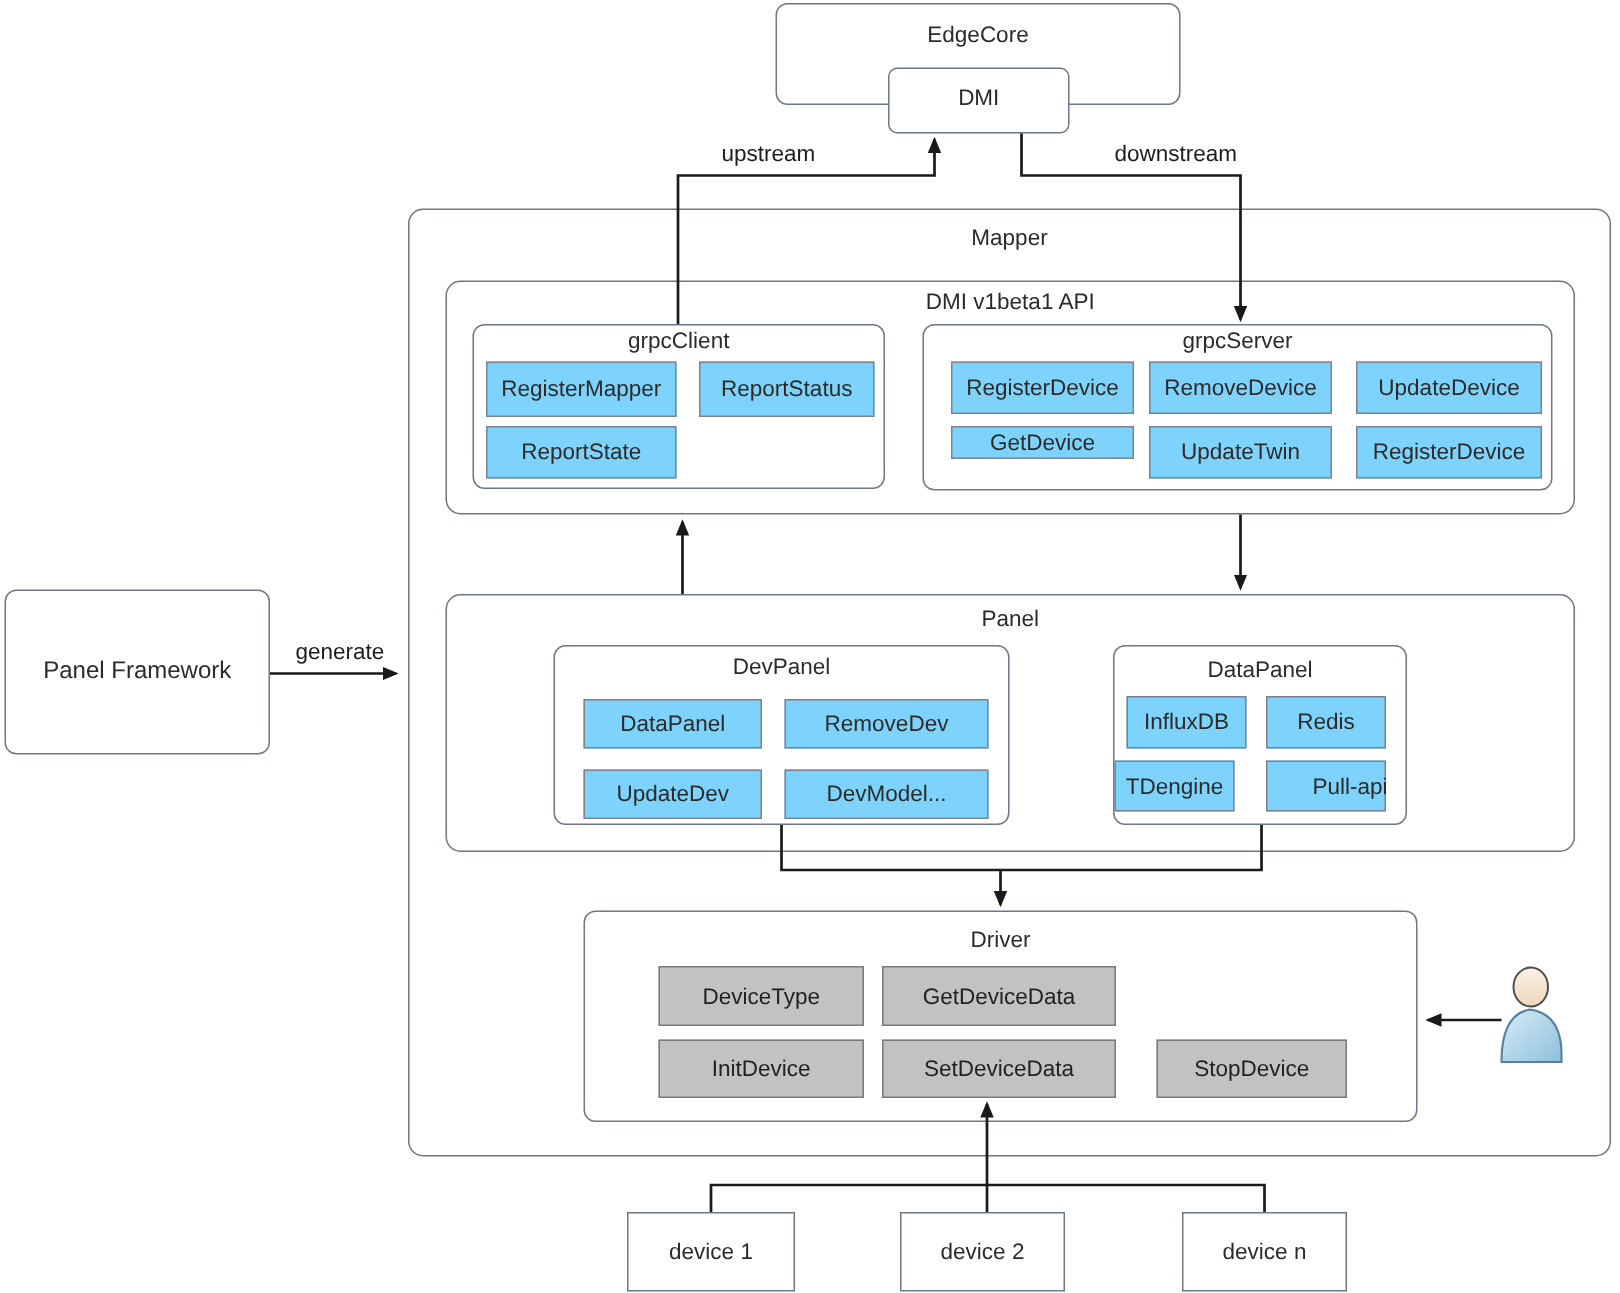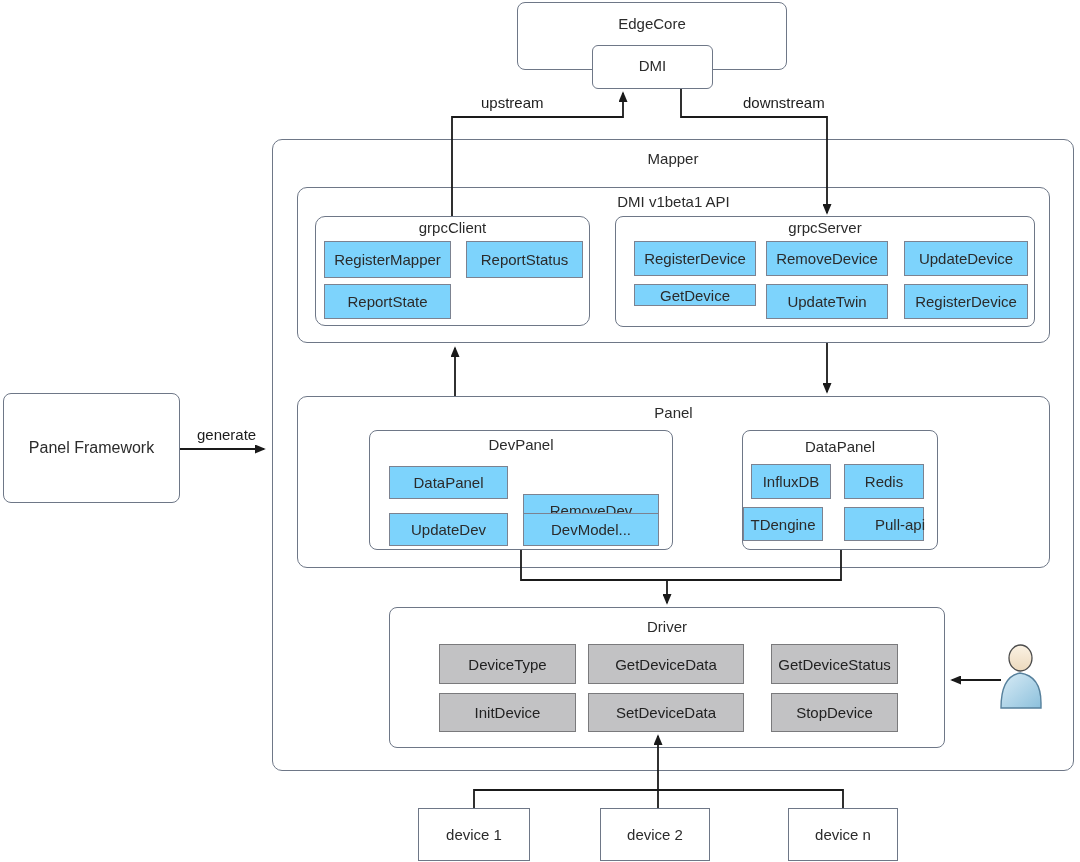--- a/index.html
+++ b/index.html
@@ -43,21 +43,21 @@
   <span class="lbl" style="left:197px; top:426px;">generate</span>
 
   <div class="box r10" style="left:272px; top:139px; width:802px; height:632px;">
     <span class="title" style="top:10px;">Mapper</span>
   </div>
 
   <div class="box r10" style="left:297px; top:187px; width:753px; height:156px;">
     <span class="title" style="top:5px;">DMI v1beta1 API</span>
   </div>
 
-  <div class="box r8" style="left:315px; top:216px; width:275px; height:110px;border-radius:10px;">
+  <div class="box r8" style="left:315px; top:216px; width:275px; height:110px;">
     <span class="title" style="top:2px;">grpcClient</span>
     <div class="btn" style="left:8px; top:24px; width:127px; height:37px;">RegisterMapper</div>
     <div class="btn" style="left:150px; top:24px; width:117px; height:37px;">ReportStatus</div>
     <div class="btn" style="left:8px; top:67px; width:127px; height:35px;">ReportState</div>
   </div>
 
   <div class="box r8" style="left:615px; top:216px; width:420px; height:111px;">
     <span class="title" style="top:2px;">grpcServer</span>
     <div class="btn" style="left:18px; top:24px; width:122px; height:35px;">RegisterDevice</div>
     <div class="btn" style="left:150px; top:24px; width:122px; height:35px;">RemoveDevice</div>
@@ -67,38 +67,37 @@
     <div class="btn" style="left:288px; top:67px; width:124px; height:35px;">RegisterDevice</div>
   </div>
 
   <div class="box r10" style="left:297px; top:396px; width:753px; height:172px;">
     <span class="title" style="top:7px;">Panel</span>
   </div>
 
   <div class="box r8" style="left:369px; top:430px; width:304px; height:120px;">
     <span class="title" style="top:5px;">DevPanel</span>
     <div class="btn" style="left:19px; top:35px; width:119px; height:33px;">DataPanel</div>
-    <div class="btn" style="left:153px; top:35px; width:136px; height:33px;margin-top:28px;">RemoveDev</div>
+    <div class="btn" style="left:153px; top:35px; width:136px; height:33px;">RemoveDev</div>
     <div class="btn" style="left:19px; top:82px; width:119px; height:33px;">UpdateDev</div>
     <div class="btn" style="left:153px; top:82px; width:136px; height:33px;">DevModel...</div>
   </div>
 
   <div class="box r8" style="left:742px; top:430px; width:196px; height:120px;">
     <span class="title" style="top:7px;">DataPanel</span>
     <div class="btn" style="left:8px; top:33px; width:80px; height:35px;">InfluxDB</div>
     <div class="btn" style="left:101px; top:33px; width:80px; height:35px;">Redis</div>
     <div class="btn" style="left:0; top:76px; width:80px; height:34px;">TDengine</div>
     <div class="btn" style="left:101px; top:76px; width:80px; height:34px;padding-left:32px;">Pull-api</div>
   </div>
 
   <div class="box r8" style="left:389px; top:607px; width:556px; height:141px;">
     <span class="title" style="top:10px;">Driver</span>
     <div class="btn gray" style="left:49px; top:36px; width:137px; height:40px;">DeviceType</div>
     <div class="btn gray" style="left:198px; top:36px; width:156px; height:40px;">GetDeviceData</div>
-    <div class="btn gray" style="left:381px; top:36px; width:127px; height:40px;">GetDeviceStatus</div>
     <div class="btn gray" style="left:49px; top:85px; width:137px; height:39px;">InitDevice</div>
     <div class="btn gray" style="left:198px; top:85px; width:156px; height:39px;">SetDeviceData</div>
     <div class="btn gray" style="left:381px; top:85px; width:127px; height:39px;">StopDevice</div>
   </div>
 
   <div class="box r8 center-label" style="left:3px; top:393px; width:177px; height:110px;">
     <span>Panel Framework</span>
   </div>
 
   <div class="box center-label" style="left:418px; top:808px; width:112px; height:53px; font-size:15px;">

